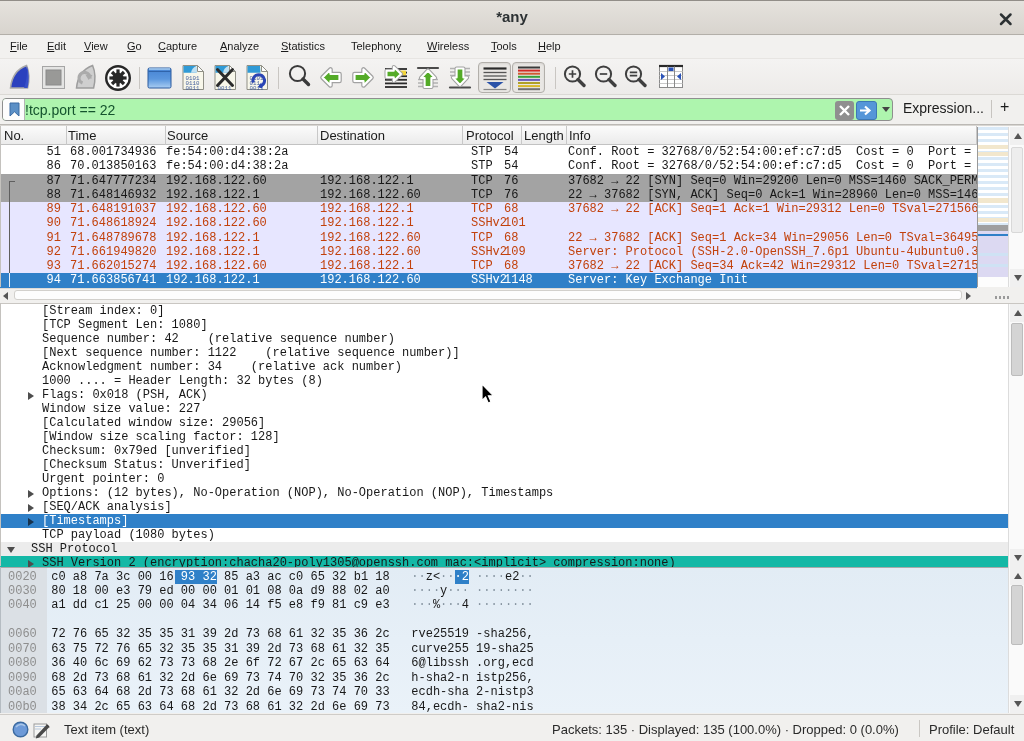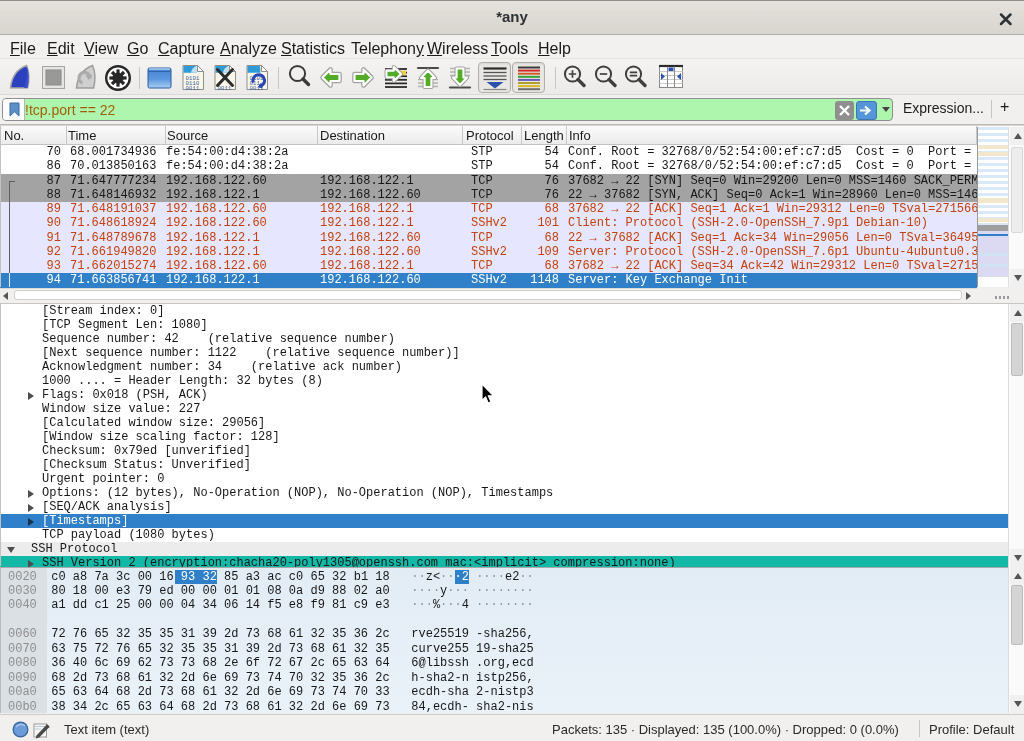--- a/index.html
+++ b/index.html
@@ -4,41 +4,41 @@
 <style>
 *{margin:0;padding:0;box-sizing:border-box}
 html,body{width:1024px;height:741px}
 body{position:relative;overflow:hidden;font-family:"Liberation Sans",sans-serif;background:#f1f0ee}
 .abs{position:absolute}
 .mono{font-family:"Liberation Mono",monospace;font-size:12px;white-space:pre;color:#181818}
 
 #titlebar{left:0;top:0;width:1024px;height:35px;background:linear-gradient(#e5e2dd,#d8d4ce);border-top:1px solid #918d88;border-bottom:1px solid #b3afa9}
 #titletxt{left:0;top:8px;width:1024px;text-align:center;font-size:15px;font-weight:bold;color:#2c3133}
 
-#menubar{left:0;top:36px;width:1024px;height:22px;background:#f2f1ef;font-size:16px;color:#1a1a1a}
+#menubar{left:0;top:36px;width:1024px;height:22px;background:#f2f1ef;font-size:11px;color:#1a1a1a}
 #menubar span{position:absolute;top:4px}
 
 #toolbar{left:0;top:58px;width:1024px;height:37px;background:linear-gradient(#f4f3f2,#edebe9);border-top:1px solid #e7e5e2;border-bottom:1px solid #dbd9d5}
 .tsep{position:absolute;top:8px;width:1px;height:22px;background:#c9c6c2}
 .pressed{position:absolute;top:3px;width:33px;height:31px;background:#e9e7e4;border:1px solid #b2afaa;border-radius:4px;box-shadow:inset 0 1px 2px rgba(0,0,0,0.08)}
 
 #filterbar{left:0;top:96px;width:1024px;height:29px;background:#f1f0ee;border-bottom:1px solid #bcb9b5}
 #ffield{left:2px;top:2px;width:891px;height:23px;background:#aef5ae;border:1px solid #8f8f8f;border-radius:4px;overflow:hidden}
 #fbook{left:0;top:0;width:22px;height:21px;background:#fdfdfd;border-right:1px solid #b5b5b5}
-#ftext{left:22px;top:3px;font-size:14px;color:#a16207}
+#ftext{left:22px;top:3px;font-size:14px;color:#14532d}
 
 #plheader{left:0;top:125px;width:1024px;height:20px;background:linear-gradient(#fbfbfb,#ebebeb);border-top:1px solid #d8d6d2;border-bottom:1px solid #c2c2c2;font-size:13px;color:#1b1b1b}
 #plheader span{position:absolute;top:2px}
 .hsep{position:absolute;top:0;width:1px;height:20px;background:#c8c8c8}
 #plrows{left:0;top:145px;width:977px;height:142.5px;background:#fff;overflow:hidden}
 .prow{position:absolute;left:0;width:977px;height:14.25px;line-height:14.3px;overflow:hidden}
 .prow span{position:absolute;top:0}
 .cno{left:0;width:61px;text-align:right}
 .ctime{left:70px}.csrc{left:166px}.cdst{left:320px}.cpro{left:471px}
-.clen{left:492px;width:67px;text-align:right}
+.clen{left:504px;width:67px;text-align:left}
 .cinfo{left:568px}
 .lav{background:#e7e6ff;color:#c2410c}
 .gry{background:#a3a3a3}
 .sel{background:#2f80c8;color:#fff}
 
 #minimap{left:977px;top:127px;width:31px;height:160px;border-left:1px solid #999;background:repeating-linear-gradient(180deg,#d9e9f7 0 3px,#ffffff 3px 6px)}
 
 .sbv{position:absolute;width:16px;background:#fafafa;border-left:1px solid #dcdcdc}
 .sbtn{position:absolute;left:1px;width:15px;height:18px;background:#f0f0f0}
 .tri{position:absolute;width:0;height:0}
@@ -286,26 +286,26 @@
     <span style="left:569px">Info</span>
 <div class="hsep" style="left:66px"></div>
     <div class="hsep" style="left:165px"></div>
     <div class="hsep" style="left:317px"></div>
     <div class="hsep" style="left:462px"></div>
     <div class="hsep" style="left:521px"></div>
     <div class="hsep" style="left:566px"></div>
     <div class="hsep" style="left:976px"></div>
 </div>
 <div class="abs" id="plrows">
-<div class="prow mono" style="top:0"><span class="cno">70</span><span class="ctime">68.001734936</span><span class="csrc">fe:54:00:d4:38:2a</span><span class="cpro">STP</span><span class="clen">54</span><span class="cinfo">Conf. Root = 32768/0/52:54:00:ef:c7:d5  Cost = 0  Port = 0x8001</span></div>
+<div class="prow mono" style="top:0"><span class="cno">51</span><span class="ctime">68.001734936</span><span class="csrc">fe:54:00:d4:38:2a</span><span class="cpro">STP</span><span class="clen">54</span><span class="cinfo">Conf. Root = 32768/0/52:54:00:ef:c7:d5  Cost = 0  Port = 0x8001</span></div>
 <div class="prow mono" style="top:14.25px"><span class="cno">86</span><span class="ctime">70.013850163</span><span class="csrc">fe:54:00:d4:38:2a</span><span class="cpro">STP</span><span class="clen">54</span><span class="cinfo">Conf. Root = 32768/0/52:54:00:ef:c7:d5  Cost = 0  Port = 0x8001</span></div>
 <div class="prow mono gry" style="top:28.5px"><span class="cno">87</span><span class="ctime">71.647777234</span><span class="csrc">192.168.122.60</span><span class="cdst">192.168.122.1</span><span class="cpro">TCP</span><span class="clen">76</span><span class="cinfo">37682 → 22 [SYN] Seq=0 Win=29200 Len=0 MSS=1460 SACK_PERM=1 TSval=2715662339 TSecr=0</span></div>
 <div class="prow mono gry" style="top:42.75px"><span class="cno">88</span><span class="ctime">71.648146932</span><span class="csrc">192.168.122.1</span><span class="cdst">192.168.122.60</span><span class="cpro">TCP</span><span class="clen">76</span><span class="cinfo">22 → 37682 [SYN, ACK] Seq=0 Ack=1 Win=28960 Len=0 MSS=1460 SACK_PERM=1 TSval=36</span></div>
 <div class="prow mono lav" style="top:57px"><span class="cno">89</span><span class="ctime">71.648191037</span><span class="csrc">192.168.122.60</span><span class="cdst">192.168.122.1</span><span class="cpro">TCP</span><span class="clen">68</span><span class="cinfo">37682 → 22 [ACK] Seq=1 Ack=1 Win=29312 Len=0 TSval=2715662356 TSecr=364956771</span></div>
-<div class="prow mono lav" style="top:71.25px"><span class="cno">90</span><span class="ctime">71.648618924</span><span class="csrc">192.168.122.60</span><span class="cdst">192.168.122.1</span><span class="cpro">SSHv2</span><span class="clen">101</span><span class="cinfo">Client: Protocol (SSH-2.0-OpenSSH_7.9p1 Debian-10)</span></div>
+<div class="prow mono lav" style="top:71.25px"><span class="cno">90</span><span class="ctime">71.648618924</span><span class="csrc">192.168.122.60</span><span class="cdst">192.168.122.1</span><span class="cpro">SSHv2</span><span class="clen">101</span></div>
 <div class="prow mono lav" style="top:85.5px"><span class="cno">91</span><span class="ctime">71.648789678</span><span class="csrc">192.168.122.1</span><span class="cdst">192.168.122.60</span><span class="cpro">TCP</span><span class="clen">68</span><span class="cinfo">22 → 37682 [ACK] Seq=1 Ack=34 Win=29056 Len=0 TSval=364956785 TSecr=2715662356</span></div>
 <div class="prow mono lav" style="top:99.75px"><span class="cno">92</span><span class="ctime">71.661949820</span><span class="csrc">192.168.122.1</span><span class="cdst">192.168.122.60</span><span class="cpro">SSHv2</span><span class="clen">109</span><span class="cinfo">Server: Protocol (SSH-2.0-OpenSSH_7.6p1 Ubuntu-4ubuntu0.3)</span></div>
 <div class="prow mono lav" style="top:114px"><span class="cno">93</span><span class="ctime">71.662015274</span><span class="csrc">192.168.122.60</span><span class="cdst">192.168.122.1</span><span class="cpro">TCP</span><span class="clen">68</span><span class="cinfo">37682 → 22 [ACK] Seq=34 Ack=42 Win=29312 Len=0 TSval=2715662372 TSecr=364956801</span></div>
 <div class="prow mono sel" style="top:128.25px"><span class="cno">94</span><span class="ctime">71.663856741</span><span class="csrc">192.168.122.1</span><span class="cdst">192.168.122.60</span><span class="cpro">SSHv2</span><span class="clen">1148</span><span class="cinfo">Server: Key Exchange Init</span></div>
 </div>
 <div class="abs" id="minimap">
 <div class="abs" style="left:0;top:18px;width:31px;height:4px;background:#f2e7cd"></div>
 <div class="abs" style="left:0;top:25px;width:31px;height:4px;background:#f2e7cd"></div>
 <div class="abs" style="left:0;top:71px;width:31px;height:5px;background:#f2e7cd"></div>
 <div class="abs" style="left:0;top:91px;width:31px;height:4px;background:#f2e7cd"></div>

